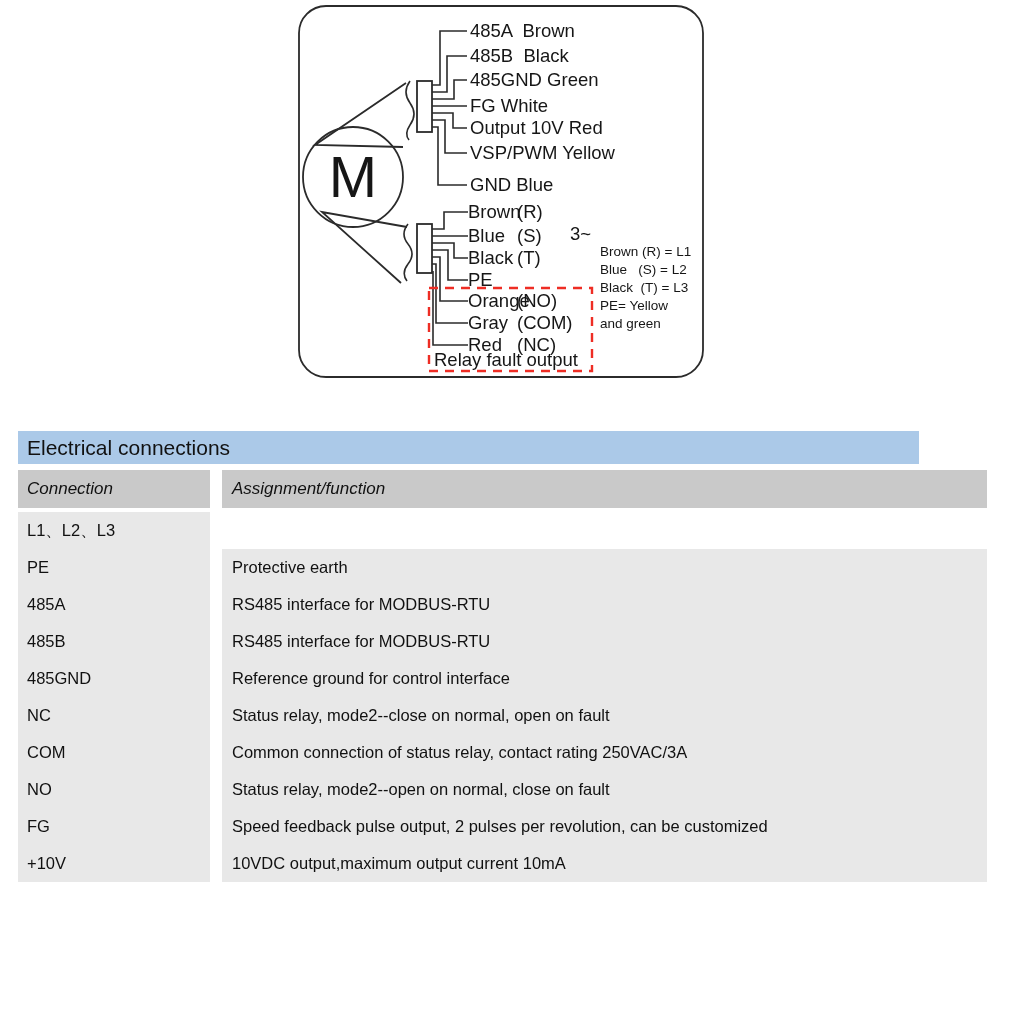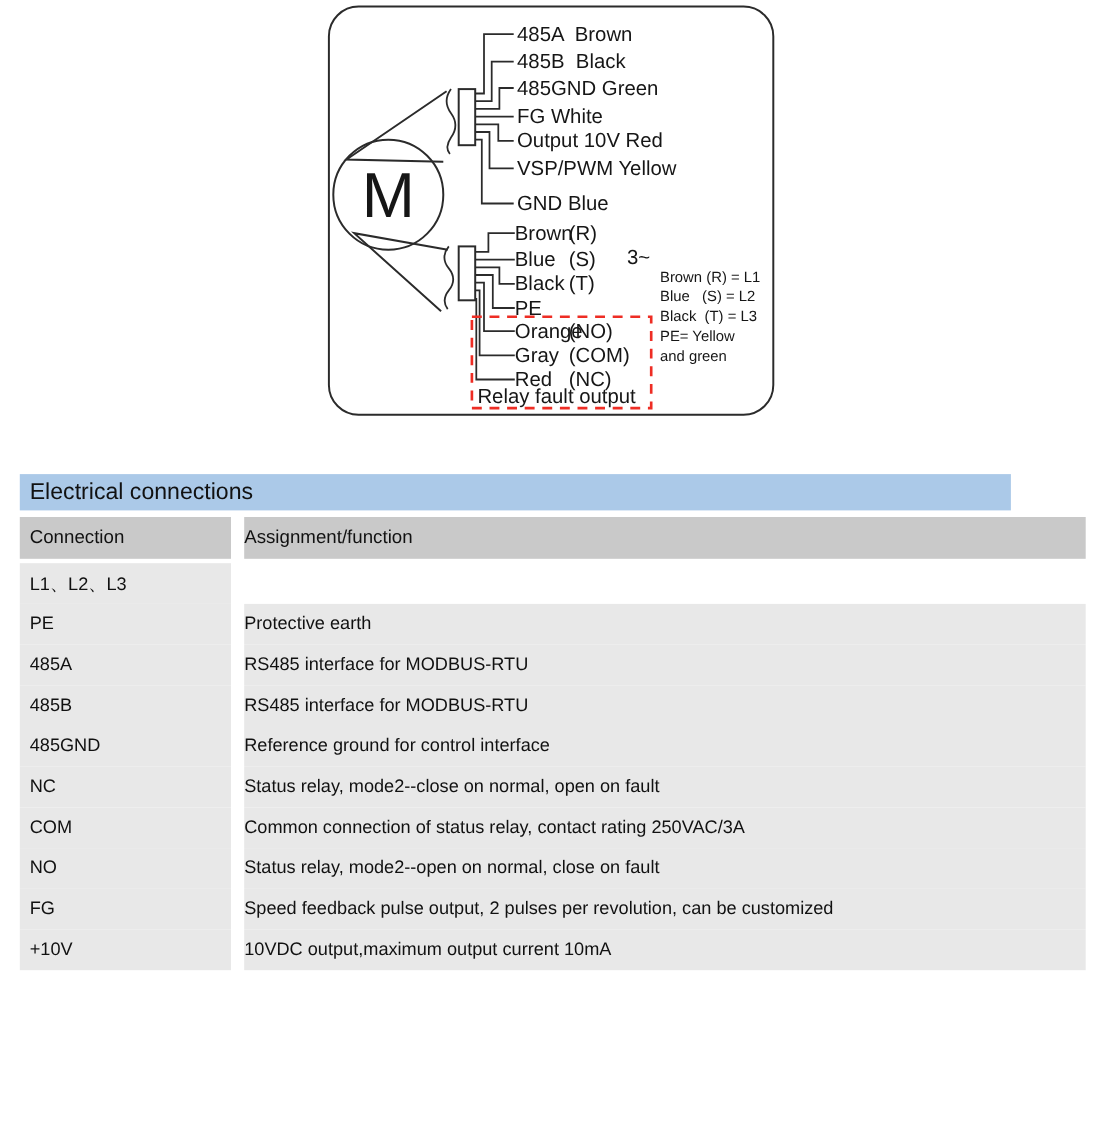--- a/index.html
+++ b/index.html
@@ -16,25 +16,25 @@
   .shape{fill:none;stroke:#2b2b2b;stroke-width:1.8;}
   .thin{stroke-width:1.6;}
   
   .title-bar{
     position:absolute;left:18px;top:431px;width:901px;height:33px;
     background:#abc9e8;display:flex;align-items:center;
     padding-left:9px;box-sizing:border-box;font-size:21px;
   }
   .conn-table{position:absolute;left:18px;top:470px;width:969px;}
   .trow{display:flex;height:37px;margin-bottom:0;}
-  .trow.thead{height:38px;margin-bottom:4px;}
+  .trow.thead{height:38px;margin-bottom:4px;font-style:italic;}
   .cell{display:flex;align-items:center;box-sizing:border-box;background:#e8e8e8;font-size:16.5px;}
   .thead .cell{background:#c9c9c9;font-size:17px;}
   .c1{width:192px;padding-left:9px;margin-right:12px;flex:none;}
-  .c2{flex:1;}
+  .c2{flex:1;padding-left:10px;}
   .cond{font-size:15.3px;letter-spacing:-0.2px;}
 </style>
 </head>
 <body>
 
 <svg id="diagram-svg" width="1013" height="425" viewBox="0 0 1013 425">
 
   <rect x="299" y="6" width="404" height="371" rx="27" class="shape"></rect>
 
   <path d="M406,83 L315,145 L403,147" class="shape"></path>

